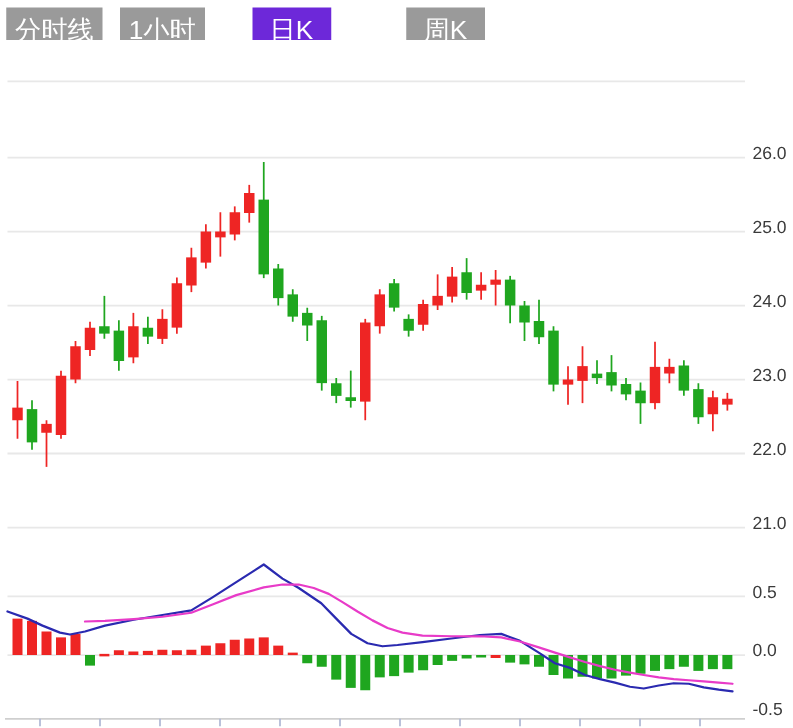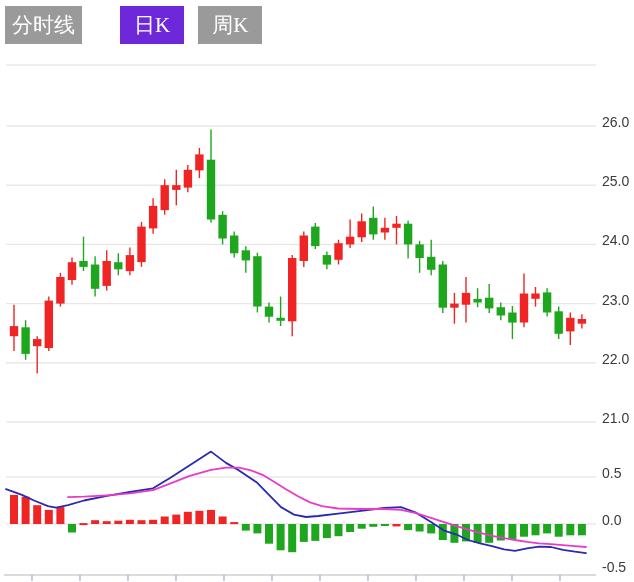--- a/index.html
+++ b/index.html
@@ -2,24 +2,24 @@
 <html><head>
 <meta charset="utf-8">
 <style>
   html,body{margin:0;padding:0;}
   body{
     width:634px;height:582px;position:relative;overflow:hidden;background:#ffffff;
     font-family:"Liberation Sans","DejaVu Sans",sans-serif;
   }
   .tabbar{position:absolute;top:6px;left:5px;display:flex;gap:14px;z-index:2;}
   .tab{
-    background:#9a9a9a;color:#ffffff;font-size:21px;height:38px;line-height:38px;
-    padding:0 7px;text-align:right;cursor:pointer;user-select:none;white-space:nowrap;font-family:Liberation Serif, serif;
+    background:#9a9a9a;color:#ffffff;font-size:21px;height:26px;line-height:38px;
+    padding:0 7px;text-align:right;cursor:pointer;user-select:none;white-space:nowrap;
   }
-  .tab.kpad{padding:0 14px;}
+  .tab.kpad{padding:0 14px;margin-left:46px;}
   .tab.extra{margin-left:24px;}
   .tab.active{background:#6d28d9;}
   .chart-area{position:absolute;left:4px;top:0;width:520px;height:582px;}
   svg text{font-family:"Liberation Sans","DejaVu Sans",sans-serif;}
 </style>
 </head>
 <body>
 
 <div class="chart-area">
   <svg id="chart-svg" width="634" height="582" viewBox="0 0 634 582">
@@ -204,15 +204,16 @@
       <rect x="550.7" y="524.0" width="8" height="12.7" fill="#1fa61f"></rect>
       <rect x="562.3" y="524.0" width="8" height="11.3" fill="#1fa61f"></rect>
       <rect x="573.9" y="524.0" width="8" height="11.3" fill="#1fa61f"></rect>
       <polyline points="2,489.2 18,494.9 30,500.5 44,506.1 52,507.6 64,505.2 80,500.5 103,495.8 126,492.0 149,488.3 166,477.9 185,465.7 207,451.6 222,462.9 235,470.4 253,482.6 265,494.9 277,507.1 290,514.6 302,517.0 314,516.0 334,513.7 357,510.8 380,508.0 397,507.1 412,512.7 427,522.1 440,530.6 452,534.3 464,540.0 476,543.3 488,546.1 500,549.4 511,550.8 523,548.4 535,546.6 547,547.0 559,549.9 571,551.7 582,553.1" fill="none" stroke="#2a2ab0" stroke-width="1.8" stroke-linejoin="round" stroke-linecap="round"></polyline>
       <polyline points="64,497.2 80,496.7 103,495.3 126,493.4 149,490.2 166,483.6 185,476.1 207,469.9 222,467.6 235,467.6 247,470.4 259,475.1 270,481.7 282,489.2 294,496.3 306,502.4 318,506.1 334,508.5 357,509.0 380,509.0 397,509.9 412,513.2 427,517.9 440,522.1 452,525.9 464,529.6 476,532.9 488,535.8 500,538.1 511,540.0 523,541.9 535,543.3 547,544.2 559,545.1 571,546.1 582,547.0" fill="none" stroke="#e83bc8" stroke-width="1.8" stroke-linejoin="round" stroke-linecap="round"></polyline>
     </svg>
 </div>
 
 <div class="tabbar">
   <div class="tab">分时线</div>
+  <div class="tab">1小时</div>
   <div class="tab kpad extra active">日K</div>
   <div class="tab kpad">周K</div>
 </div>
 
 </body></html>

